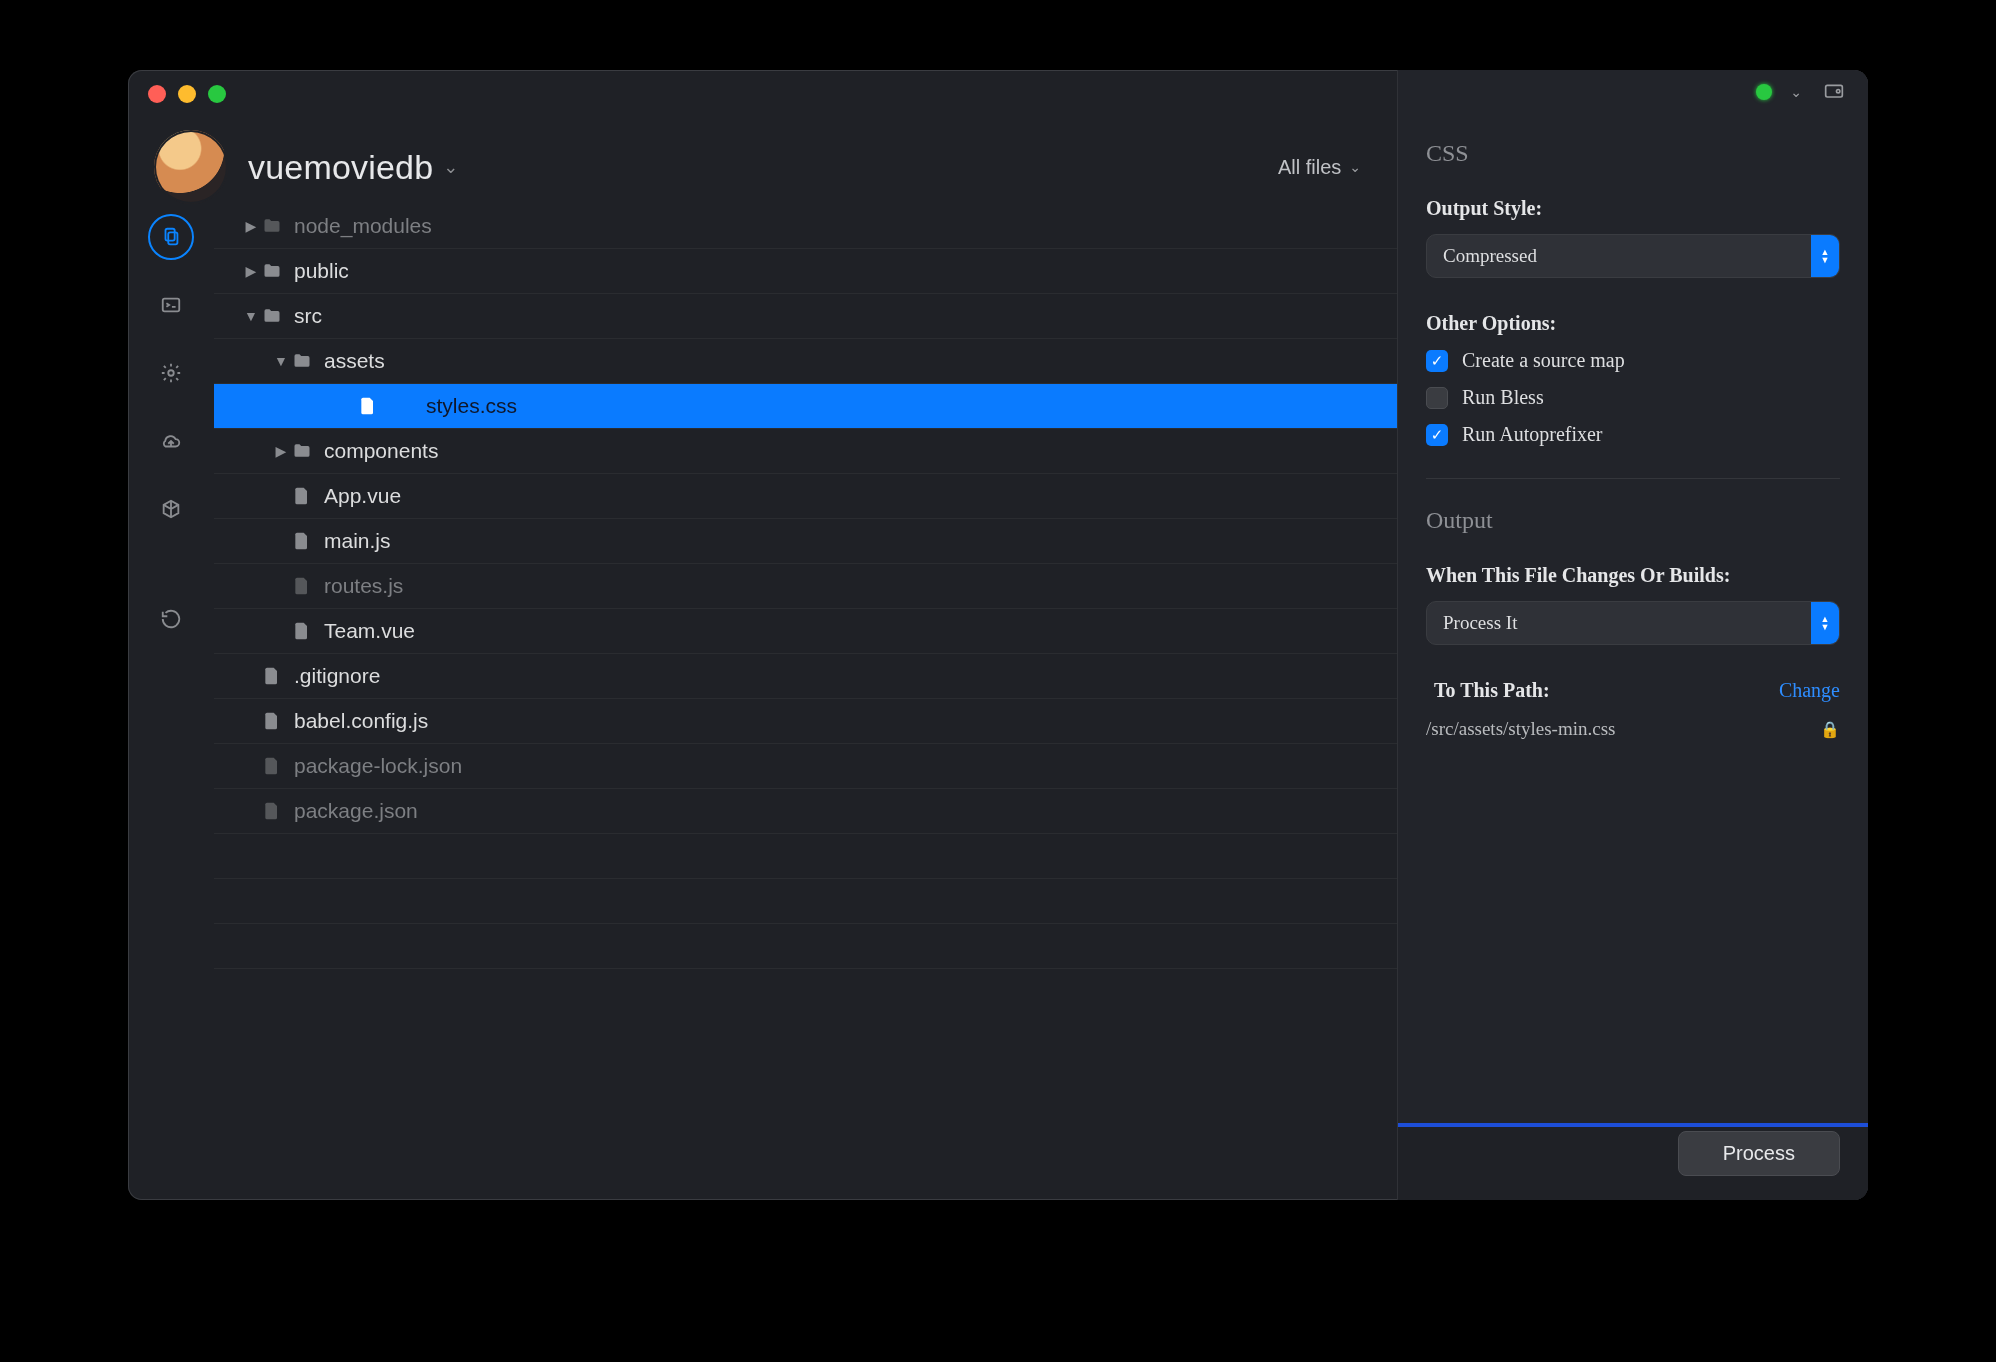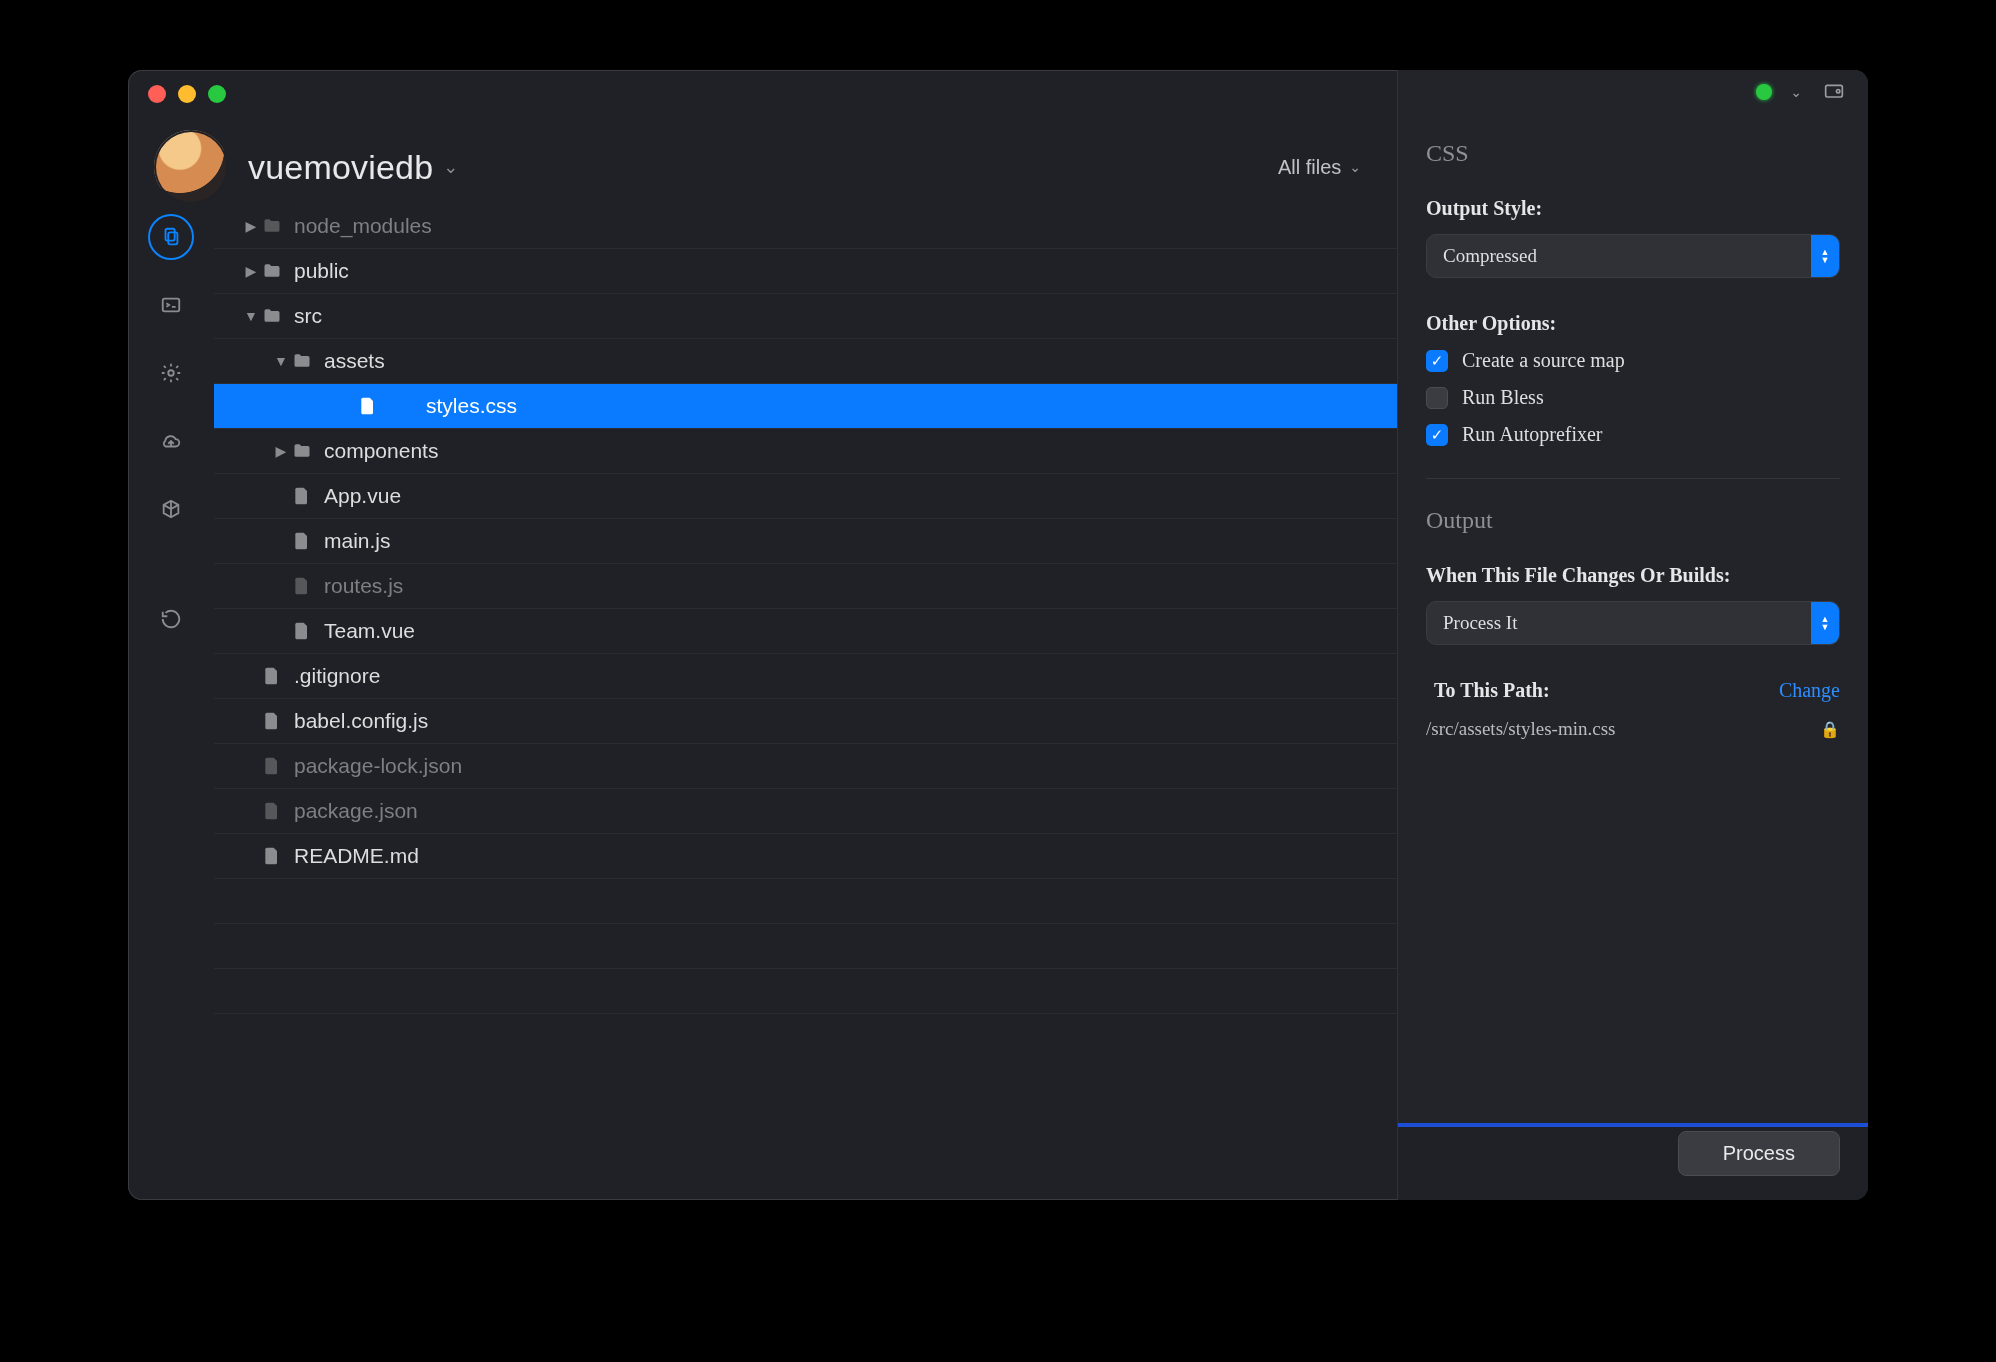--- a/index.html
+++ b/index.html
@@ -128,21 +128,21 @@
   }
   .row .arrow {
     width: 18px; text-align:center; color:#8a8c90; font-size:14px;
   }
   .row .icon {
     width: 24px; display:flex;align-items:center;justify-content:center; color:#8a8c90;
     margin-right:10px;
   }
   .row.dim { color:#7d7f83; }
   .row.dim .icon { color:#55575a; }
-  .row.sel { background:#0a7bff; color:#ffffff;gap:36px; }
+  .row.sel { background:#0a7bff; color:#0f172a;gap:36px; }
   .row.sel .icon, .row.sel .arrow { color:#fff; }
   .ind0 { padding-left: 28px; }
   .ind1 { padding-left: 58px; }
   .ind2 { padding-left: 88px; }
 
   .folder-ic svg, .file-ic svg, .img-ic svg { width:20px;height:20px;display:block;}
 
   
   .right-panel {
     flex:1;
@@ -402,29 +402,20 @@
             </div>
             <div class="row ind0 dim">
               <span class="arrow"></span>
               <span class="icon file-ic">
                 <svg viewBox="0 0 24 24" fill="currentColor">
                   <path d="M6 2h8l4 4v14a2 2 0 0 1-2 2H6a2 2 0 0 1-2-2V4a2 2 0 0 1 2-2z"></path>
                 </svg>
               </span>
               <span>package.json</span>
             </div>
-            <div class="row ind0">
-              <span class="arrow"></span>
-              <span class="icon file-ic">
-                <svg viewBox="0 0 24 24" fill="currentColor">
-                  <path d="M6 2h8l4 4v14a2 2 0 0 1-2 2H6a2 2 0 0 1-2-2V4a2 2 0 0 1 2-2z"></path>
-                </svg>
-              </span>
-              <span>README.md</span>
-            </div>
             <div class="row ind0"></div>
             <div class="row ind0"></div>
             <div class="row ind0"></div>
           </div>
       </div>
     </div>
   </div>
 
   <div class="right-panel">
     <div class="panel-pad">

